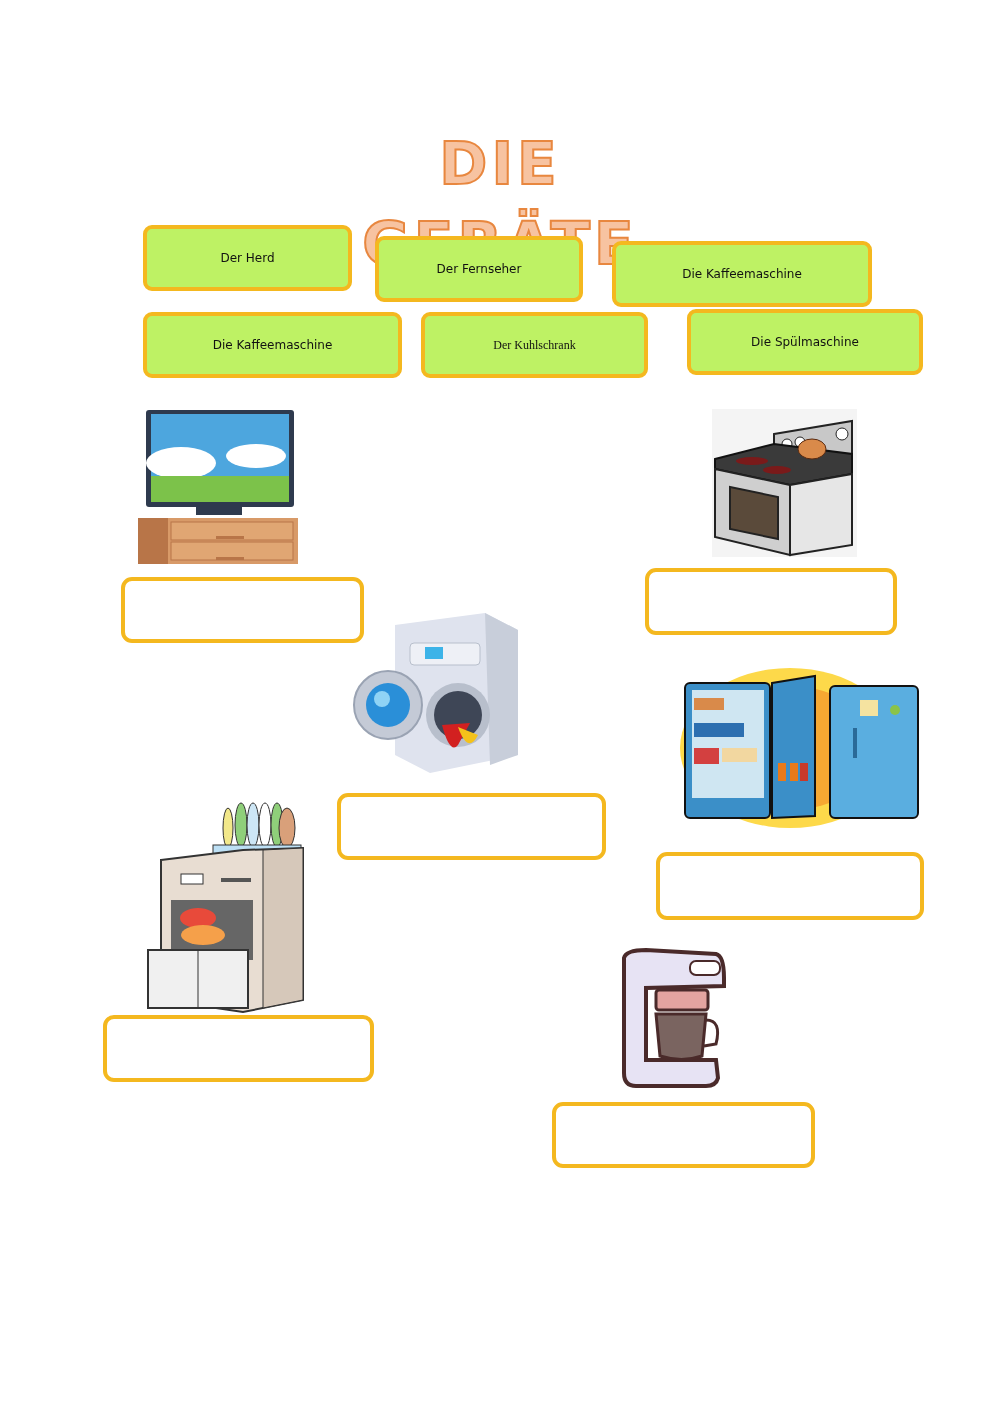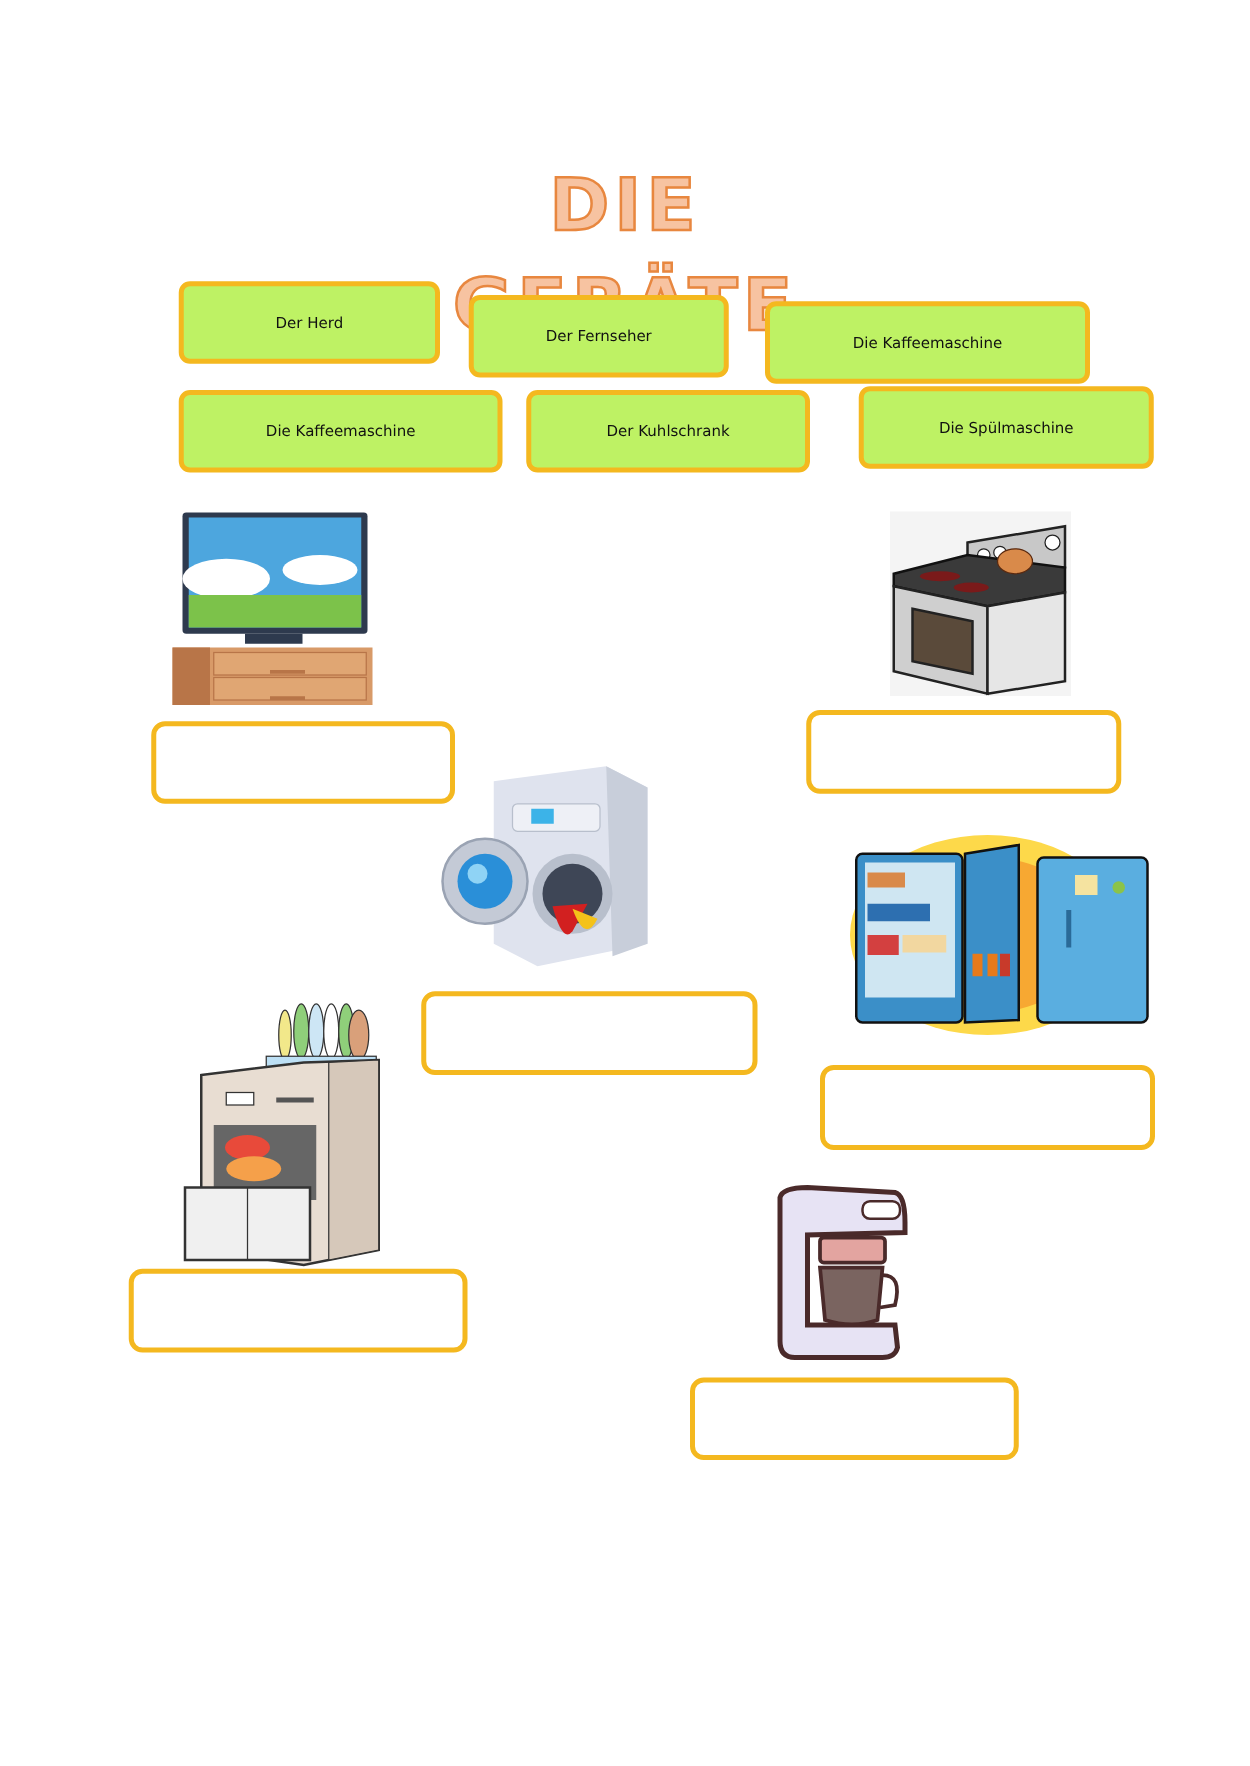--- a/index.html
+++ b/index.html
@@ -25,21 +25,21 @@
   </style>
 </head>
 <body>
 
 <div class="title">DIE GERÄTE</div>
 
 <div class="word-box" style="left:143px;top:225px;width:209px;height:66px;">Der Herd</div>
 <div class="word-box" style="left:375px;top:236px;width:208px;height:66px;">Der Fernseher</div>
 <div class="word-box" style="left:612px;top:225px;width:260px;height:66px;margin-top:16px;">Die Kaffeemaschine</div>
 <div class="word-box" style="left:143px;top:312px;width:259px;height:66px;">Die Kaffeemaschine</div>
-<div class="word-box" style="left:421px;top:312px;width:227px;height:66px;">Der Kuhlschrank</div>
+<div class="word-box" style="left:421px;top:312px;width:227px;height:66px;font-family:Liberation Serif, serif;">Der Kuhlschrank</div>
 <div class="word-box" style="left:687px;top:309px;width:236px;height:66px;">Die Spülmaschine</div>
 
 <div class="pic" style="left:136px;top:408px;">
   <svg width="170" height="168" viewBox="0 0 170 168">
     <rect x="10" y="2" width="148" height="97" rx="3" fill="#2e3a4e"></rect>
     <rect x="15" y="6" width="138" height="88" fill="#4da6de"></rect>
     <ellipse cx="45" cy="55" rx="35" ry="16" fill="#fff"></ellipse>
     <ellipse cx="120" cy="48" rx="30" ry="12" fill="#fff"></ellipse>
     <rect x="15" y="68" width="138" height="26" fill="#7cc24a"></rect>
     <rect x="60" y="99" width="46" height="8" fill="#2e3a4e"></rect>

